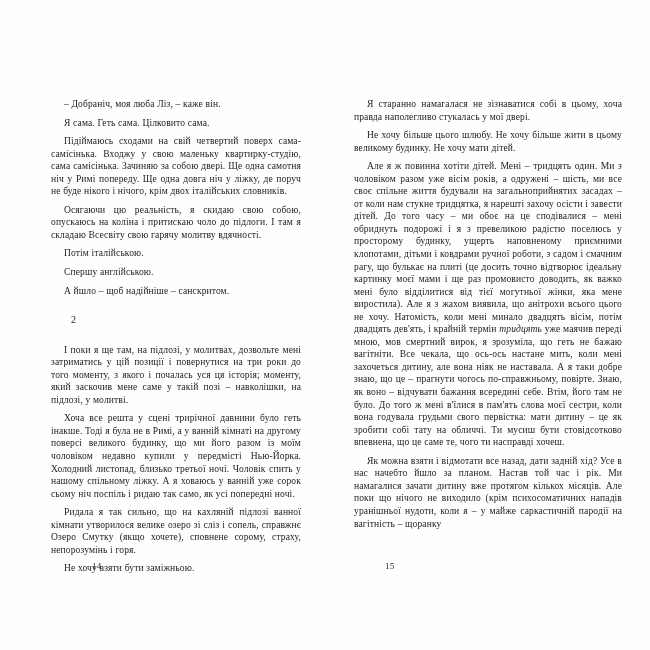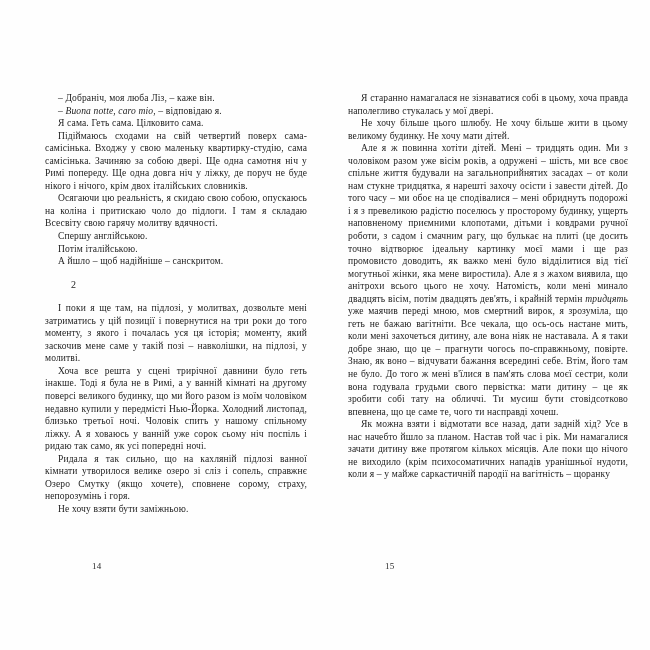--- a/index.html
+++ b/index.html
@@ -40,21 +40,21 @@
   .page-right {
     width: 325px;
     padding: 92px 22px 12px 23px;
   }
 
   .text-block {
     width: 100%;
   }
 
   p.para {
-    margin: 0;
+    margin: 6px;
     padding: 0;
     font-size: 9.55px;
     line-height: 12.55px;
     color: #1d1d1d;
     text-align: justify;
     text-indent: 13px;
     letter-spacing: 0.012em;
     word-spacing: 0.01em;
     -webkit-font-smoothing: antialiased;
   }
@@ -93,26 +93,25 @@
 </style>
 </head>
 <body>
 
 <div class="spread">
 
   <div class="page page-left">
     <div class="text-block">
       <div>
           <p class="para">– Добраніч, моя люба Ліз, – каже він.</p>
-          <p class="para">– <em class="ital">Buona notte, caro mio</em>, – відповідаю я.</p>
           <p class="para">Я сама. Геть сама. Цілковито сама.</p>
           <p class="para">Підіймаюсь сходами на свій четвертий поверх сама-самісінька. Входжу у свою маленьку квартирку-студію, сама самісінька. Зачиняю за собою двері. Ще одна самотня ніч у Римі попереду. Ще одна довга ніч у ліжку, де поруч не буде нікого і нічого, крім двох італійських словників.</p>
           <p class="para">Осягаючи цю реальність, я скидаю свою собою, опускаюсь на коліна і притискаю чоло до підлоги. І там я складаю Всесвіту свою гарячу молитву вдячності.</p>
+          <p class="para">Потім італійською.</p>
           <p class="para">Спершу англійською.</p>
-          <p class="para">Потім італійською.</p>
           <p class="para">А йшло – щоб надійніше – санскритом.</p>
         </div>
       <p class="section-number">2</p>
       <div>
           <p class="para">І поки я ще там, на підлозі, у молитвах, дозвольте мені затриматись у цій позиції і повернутися на три роки до того моменту, з якого і почалась уся ця історія; моменту, який заскочив мене саме у такій позі – навколішки, на підлозі, у молитві.</p>
           <p class="para">Хоча все решта у сцені трирічної давнини було геть інакше. Тоді я була не в Римі, а у ванній кімнаті на другому поверсі великого будинку, що ми його разом із моїм чоловіком недавно купили у передмісті Нью-Йорка. Холодний листопад, близько третьої ночі. Чоловік спить у нашому спільному ліжку. А я ховаюсь у ванній уже сорок сьому ніч поспіль і ридаю так само, як усі попередні ночі.</p>
           <p class="para">Ридала я так сильно, що на кахляній підлозі ванної кімнати утворилося велике озеро зі сліз і сопель, справжнє Озеро Смутку (якщо хочете), сповнене сорому, страху, непорозумінь і горя.</p>
           <p class="para">Не хочу взяти бути заміжньою.</p>
         </div>
     </div>

